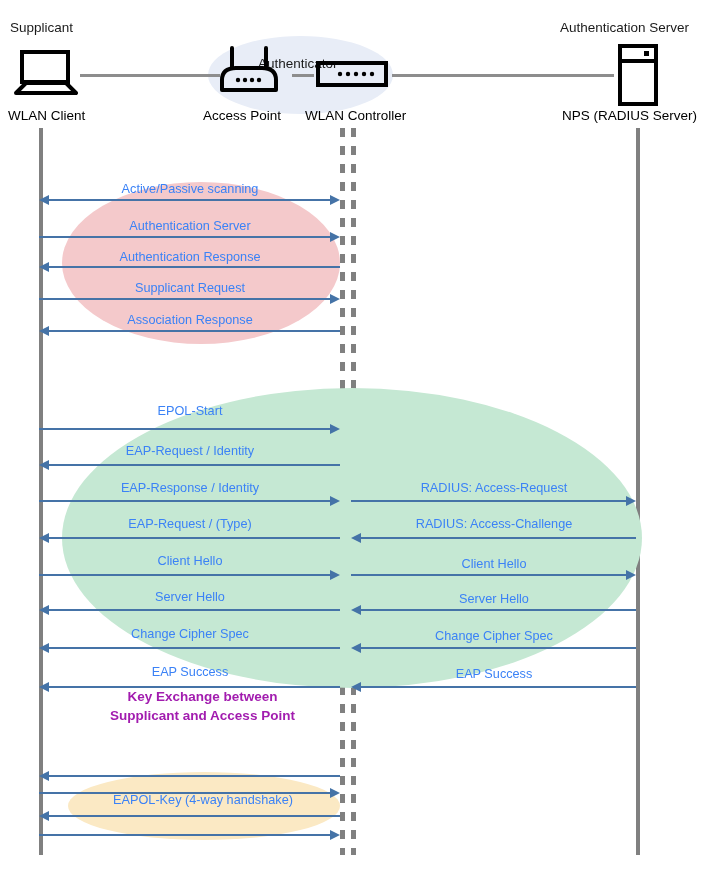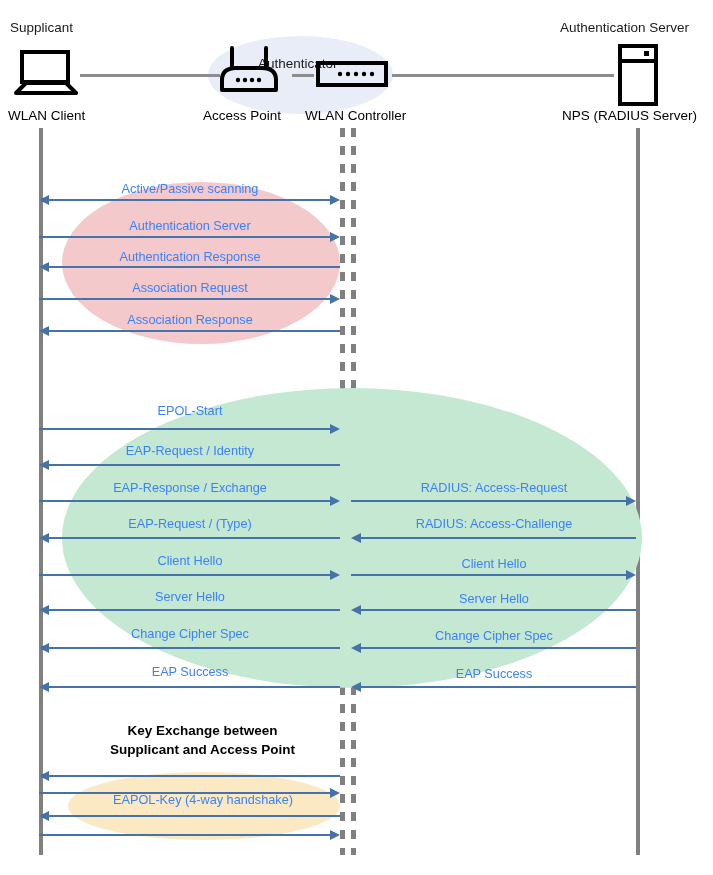--- a/index.html
+++ b/index.html
@@ -176,53 +176,53 @@
 
   <div class="lifeline" style="left:39px;  top:128px; height:727px;"></div>
   <div class="lifeline-dashed" style="left:340px; top:128px; height:727px;"></div>
   <div class="lifeline-dashed" style="left:351px; top:128px; height:727px;"></div>
   <div class="lifeline" style="left:636px; top:128px; height:727px;"></div>
 
   <div class="phase-blob blob-pink" style="left:62px;  top:182px; width:278px; height:162px;"></div>
   <div class="phase-blob blob-green" style="left:62px;  top:388px; width:580px; height:300px;"></div>
   <div class="phase-blob blob-orange" style="left:68px;  top:772px; width:272px; height:68px;"></div>
 
-  <div class="phase-title" style="left:100px; top:721px; width:205px; color:#000000;">Key Exchange between
+  <div class="phase-title" style="left:100px; top:687px; width:205px; color:#a21caf;">Key Exchange between
 Supplicant and Access Point</div>
 
   <div class="msg-label" style="left:190px; top:182px;">Active/Passive scanning</div>
   <div class="msg-line" style="left:45px; top:199px; width:290px;"></div>
   <div class="arrowhead arrow-left" style="left:39px;  top:195px;"></div>
   <div class="arrowhead arrow-right" style="left:330px; top:195px;"></div>
 
   <div class="msg-label" style="left:190px; top:219px;">Authentication Server</div>
   <div class="msg-line" style="left:39px; top:236px; width:294px;"></div>
   <div class="arrowhead arrow-right" style="left:330px; top:232px;"></div>
 
   <div class="msg-label" style="left:190px; top:250px;">Authentication Response</div>
   <div class="msg-line" style="left:45px; top:266px; width:295px;"></div>
   <div class="arrowhead arrow-left" style="left:39px; top:262px;"></div>
 
-  <div class="msg-label" style="left:190px; top:281px;">Association Request</div>
+  <div class="msg-label" style="left:190px; top:281px;">Supplicant Request</div>
   <div class="msg-line" style="left:39px; top:298px; width:294px;"></div>
   <div class="arrowhead arrow-right" style="left:330px; top:294px;"></div>
 
   <div class="msg-label" style="left:190px; top:313px;">Association Response</div>
   <div class="msg-line" style="left:45px; top:330px; width:295px;"></div>
   <div class="arrowhead arrow-left" style="left:39px; top:326px;"></div>
 
   <div class="msg-label" style="left:190px; top:404px;">EPOL-Start</div>
   <div class="msg-line" style="left:39px; top:428px; width:294px;"></div>
   <div class="arrowhead arrow-right" style="left:330px; top:424px;"></div>
 
   <div class="msg-label" style="left:190px; top:444px;">EAP-Request / Identity</div>
   <div class="msg-line" style="left:45px; top:464px; width:295px;"></div>
   <div class="arrowhead arrow-left" style="left:39px; top:460px;"></div>
 
-  <div class="msg-label" style="left:190px; top:481px;">EAP-Response / Exchange</div>
+  <div class="msg-label" style="left:190px; top:481px;">EAP-Response / Identity</div>
   <div class="msg-line" style="left:39px; top:500px; width:294px;"></div>
   <div class="arrowhead arrow-right" style="left:330px; top:496px;"></div>
 
   <div class="msg-label" style="left:190px; top:517px;">EAP-Request / (Type)</div>
   <div class="msg-line" style="left:45px; top:537px; width:295px;"></div>
   <div class="arrowhead arrow-left" style="left:39px; top:533px;"></div>
 
   <div class="msg-label" style="left:190px; top:554px;">Client Hello</div>
   <div class="msg-line" style="left:39px; top:574px; width:294px;"></div>
   <div class="arrowhead arrow-right" style="left:330px; top:570px;"></div>

